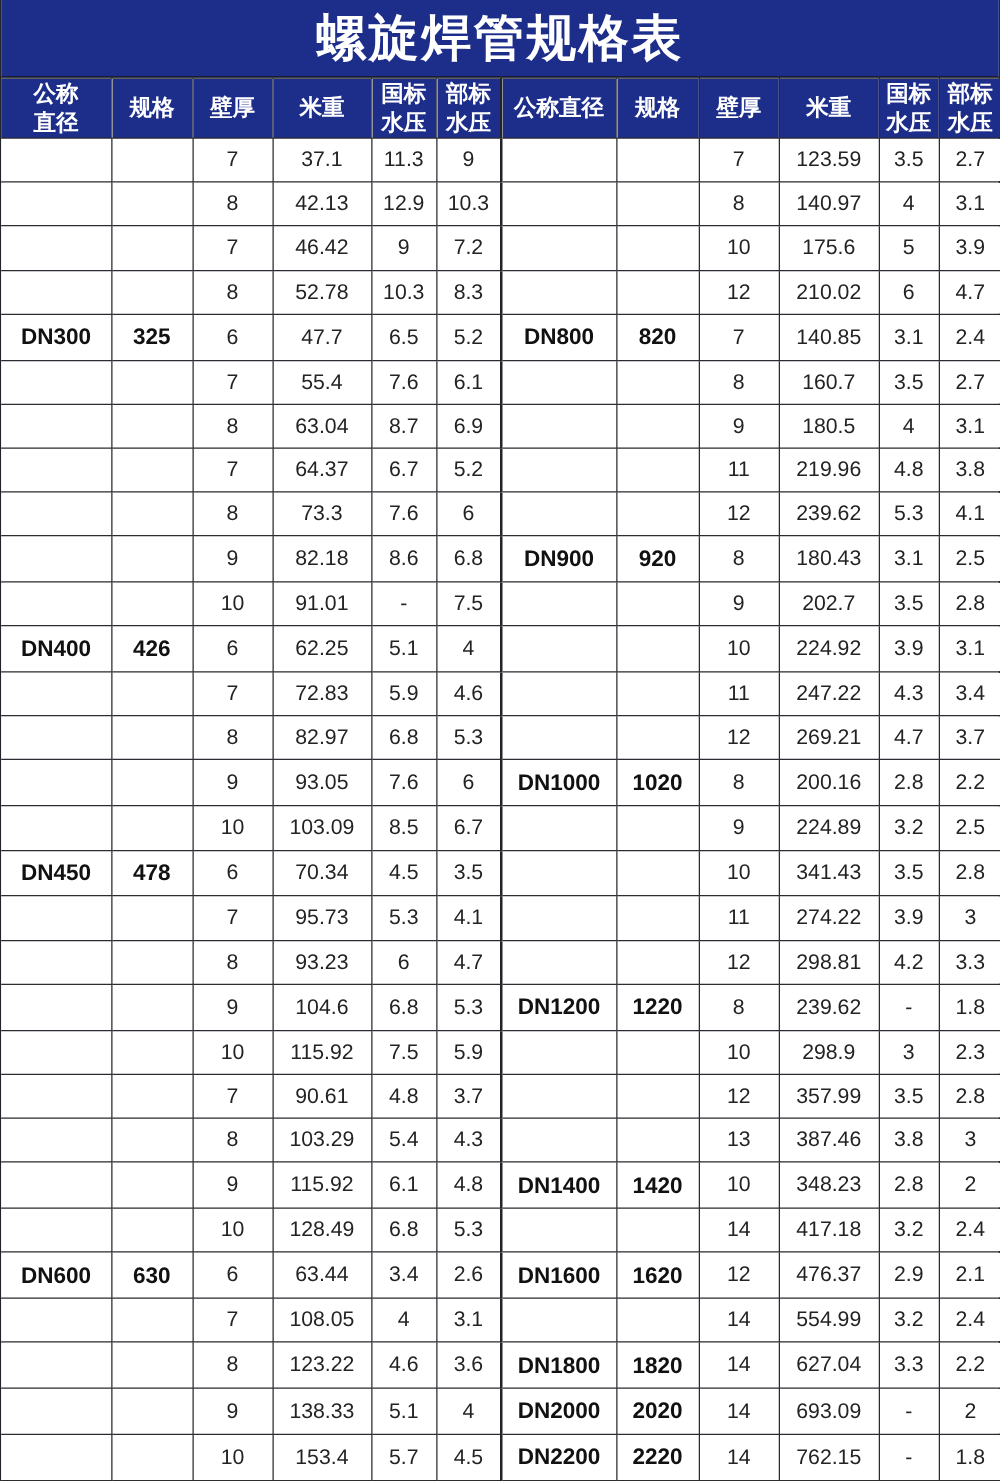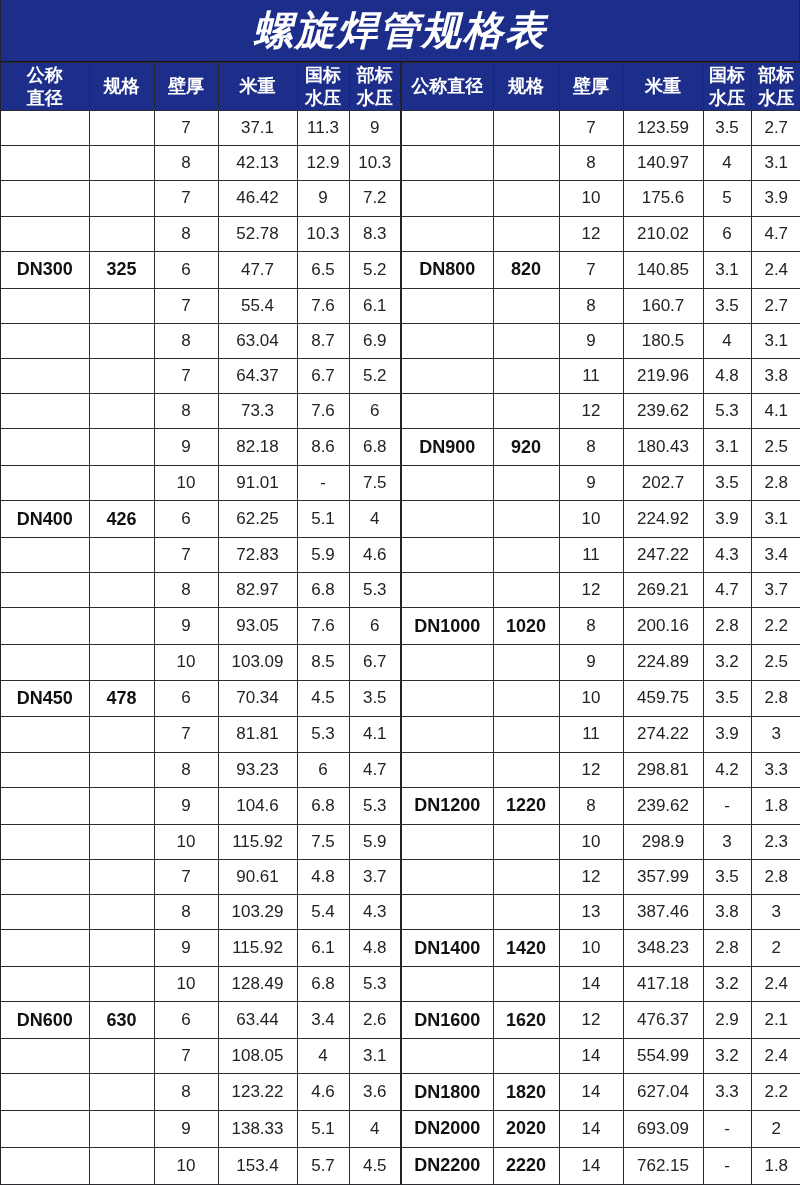--- a/index.html
+++ b/index.html
@@ -23,21 +23,20 @@
     height: 62px;
     background: #1c2d8a;
     color: #ffffff;
     font-size: 40px;
     font-weight: bold;
     letter-spacing: 2px;
     display: flex;
     align-items: center;
     justify-content: center;
     border-bottom: 1px solid #16161c;
-    font-style: italic;
   }
   table.spec-table {
     width: 800px;
     height: 1123px;
     border-collapse: collapse;
     table-layout: fixed;
   }
   .spec-table th, .spec-table td {
     border: 1px solid #2b2b31;
     text-align: center;
@@ -339,29 +338,29 @@
         <tr>
           <td class="b">DN450</td>
           <td class="b">478</td>
           <td>6</td>
           <td>70.34</td>
           <td>4.5</td>
           <td>3.5</td>
           <td class="b"></td>
           <td class="b"></td>
           <td>10</td>
-          <td>459.75</td>
+          <td>341.43</td>
           <td>3.5</td>
           <td>2.8</td>
         </tr>
         <tr>
           <td class="b"></td>
           <td class="b"></td>
           <td>7</td>
-          <td>81.81</td>
+          <td>95.73</td>
           <td>5.3</td>
           <td>4.1</td>
           <td class="b"></td>
           <td class="b"></td>
           <td>11</td>
           <td>274.22</td>
           <td>3.9</td>
           <td>3</td>
         </tr>
         <tr>

